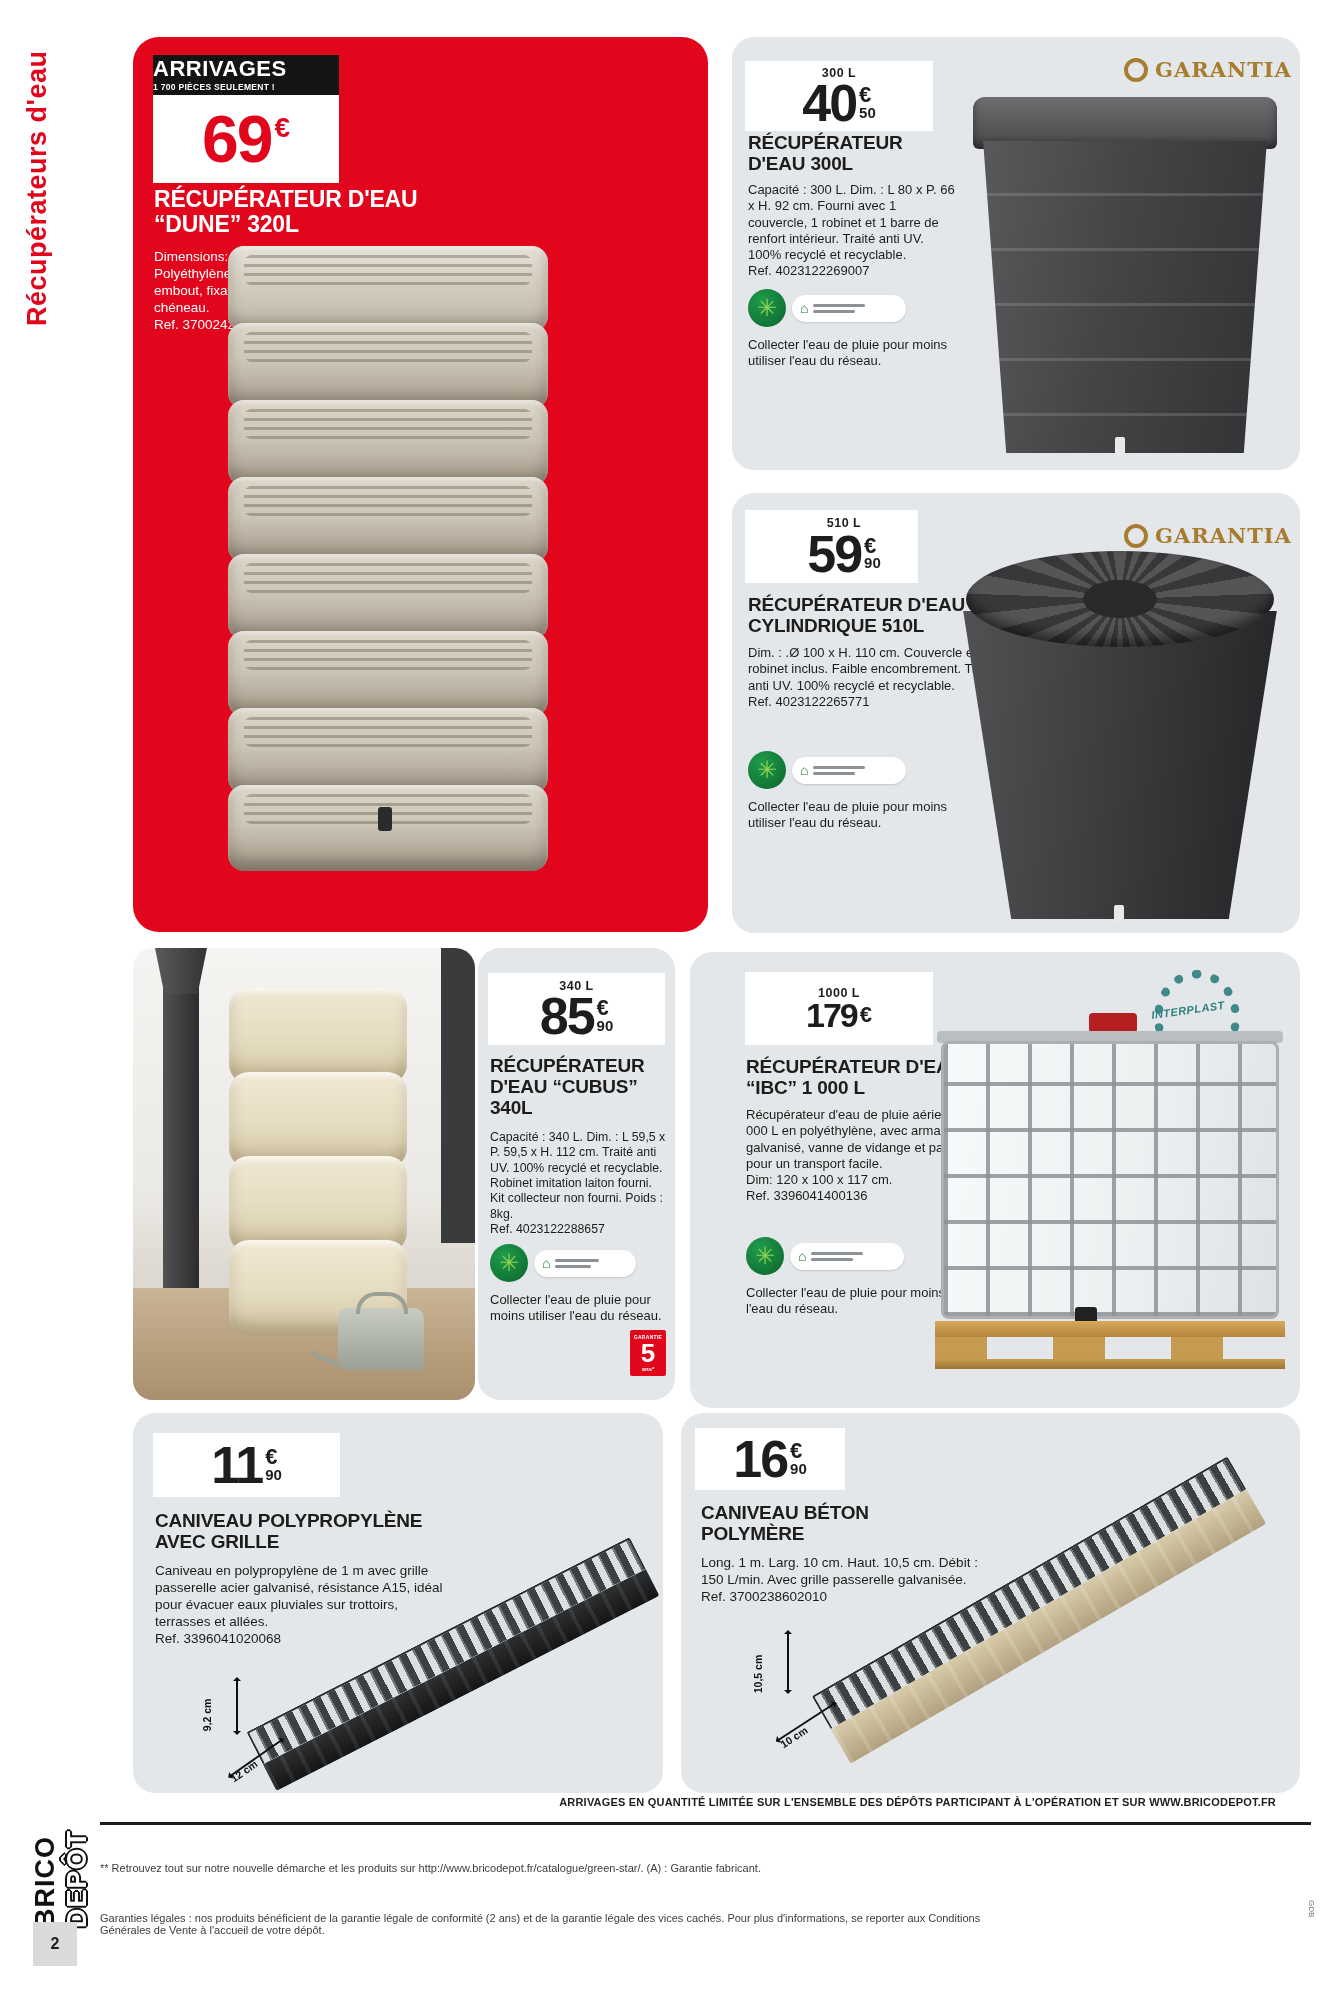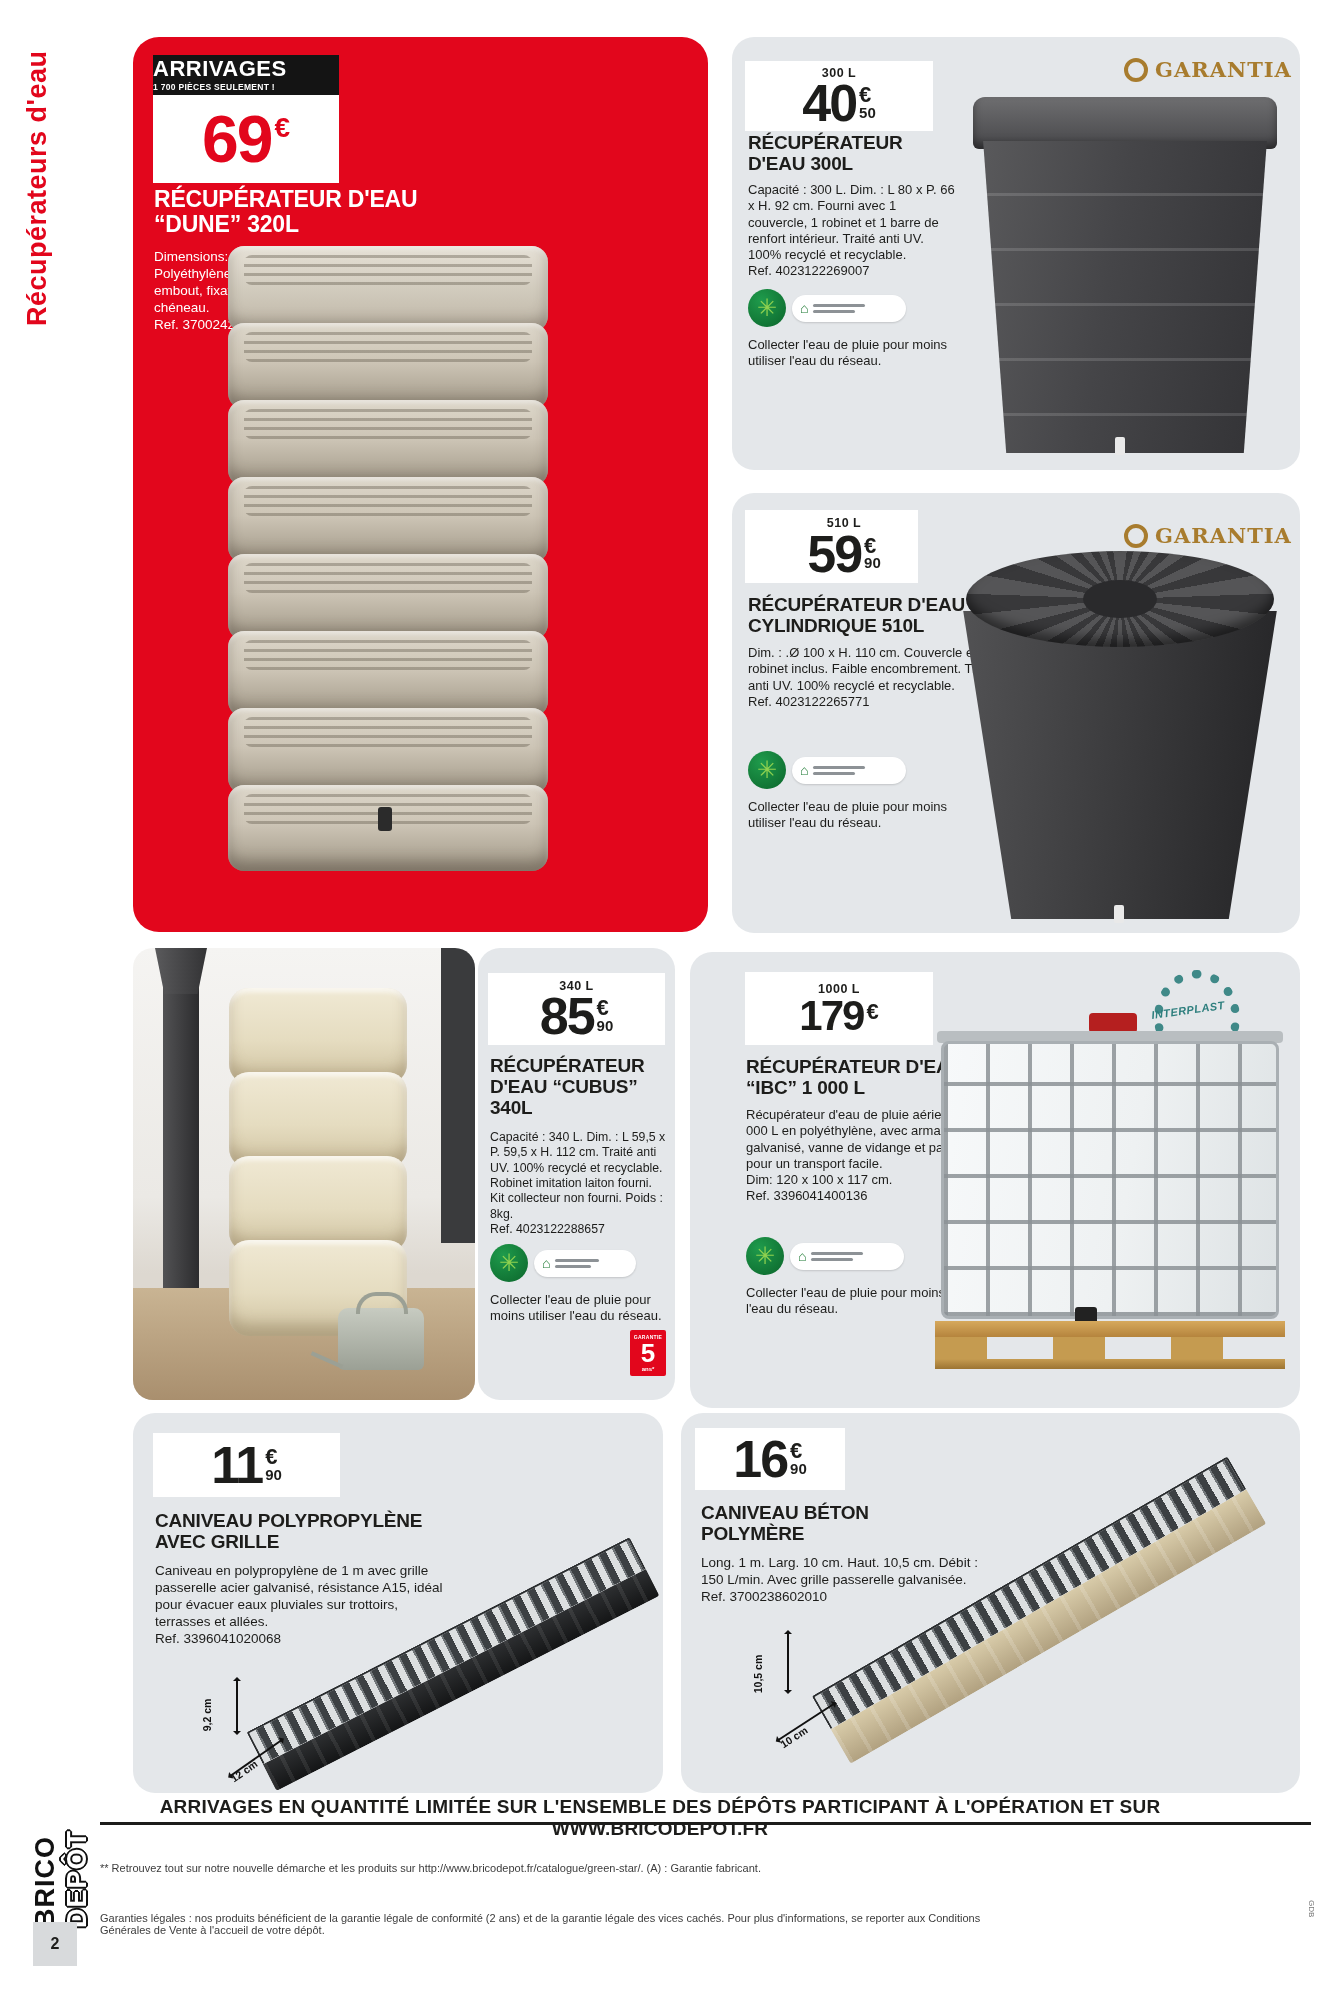--- a/index.html
+++ b/index.html
@@ -149,22 +149,22 @@
       repeating-linear-gradient(90deg,rgba(255,255,255,.15) 0 4px,transparent 4px 22px),
       linear-gradient(180deg,#d8cba9,#b1a180);height:40px;}
 
   .dim{position:absolute;font-size:10.5px;font-weight:700;color:#111;white-space:nowrap;}
   .arrow{position:absolute;height:2px;background:#111;}
   .arrow::before,.arrow::after{content:"";position:absolute;top:-3.5px;border:4.5px solid transparent;}
   .arrow::before{left:-7px;border-right-color:#111;}
   .arrow::after{right:-7px;border-left-color:#111;}
 
   
-  .banner{position:absolute;left:52px;top:1796px;width:1216px;text-align:center;
-    font-size:19px;font-weight:800;letter-spacing:.2px;}
+  .banner{position:absolute;left:60px;top:1796px;width:1216px;text-align:right;
+    font-size:11px;font-weight:800;letter-spacing:.2px;}
   .rule{position:absolute;left:100px;top:1822px;width:1211px;height:3px;background:#1d1d1b;}
   .note{position:absolute;left:100px;font-size:11px;color:#3c3c3c;}
 </style>
 </head>
 <body>
 
 <div class="page">
 
   <div class="side-title">Récupérateurs d'eau</div>
   <div class="v-logo" style="left:30px;top:1928px;">BRICO</div>
@@ -321,21 +321,21 @@
       <span class="w-top">GARANTIE</span>
       <span class="w-num">5</span>
       <span class="w-bot">ans*</span>
     </div>
   </section>
 
   <section class="card" style="left:690px;top:952px;width:610px;height:456px;">
     <div class="pricebox" style="left:55px;top:20px;width:188px;height:73px;">
       <div class="vol">1000 L</div>
       <div class="price">
-        <span class="p-int" style="font-size:42px;">179</span>
+        <span class="p-int" style="font-size:34px;">179</span>
         <span class="p-col">
             <span class="p-eur">€</span>
           </span>
       </div>
     </div>
     <h3 class="ptitle" style="left:56px;top:105px;width:260px;">RÉCUPÉRATEUR D'EAU
 “IBC” 1 000 L</h3>
     <p class="pdesc" style="left:56px;top:155px;width:262px;">Récupérateur d'eau de pluie aérien IBC 1 000 L en polyéthylène, avec armature acier galvanisé, vanne de vidange et palette bois pour un transport facile.
 Dim: 120 x 100 x 117 cm.
 Ref. 3396041400136</p>

